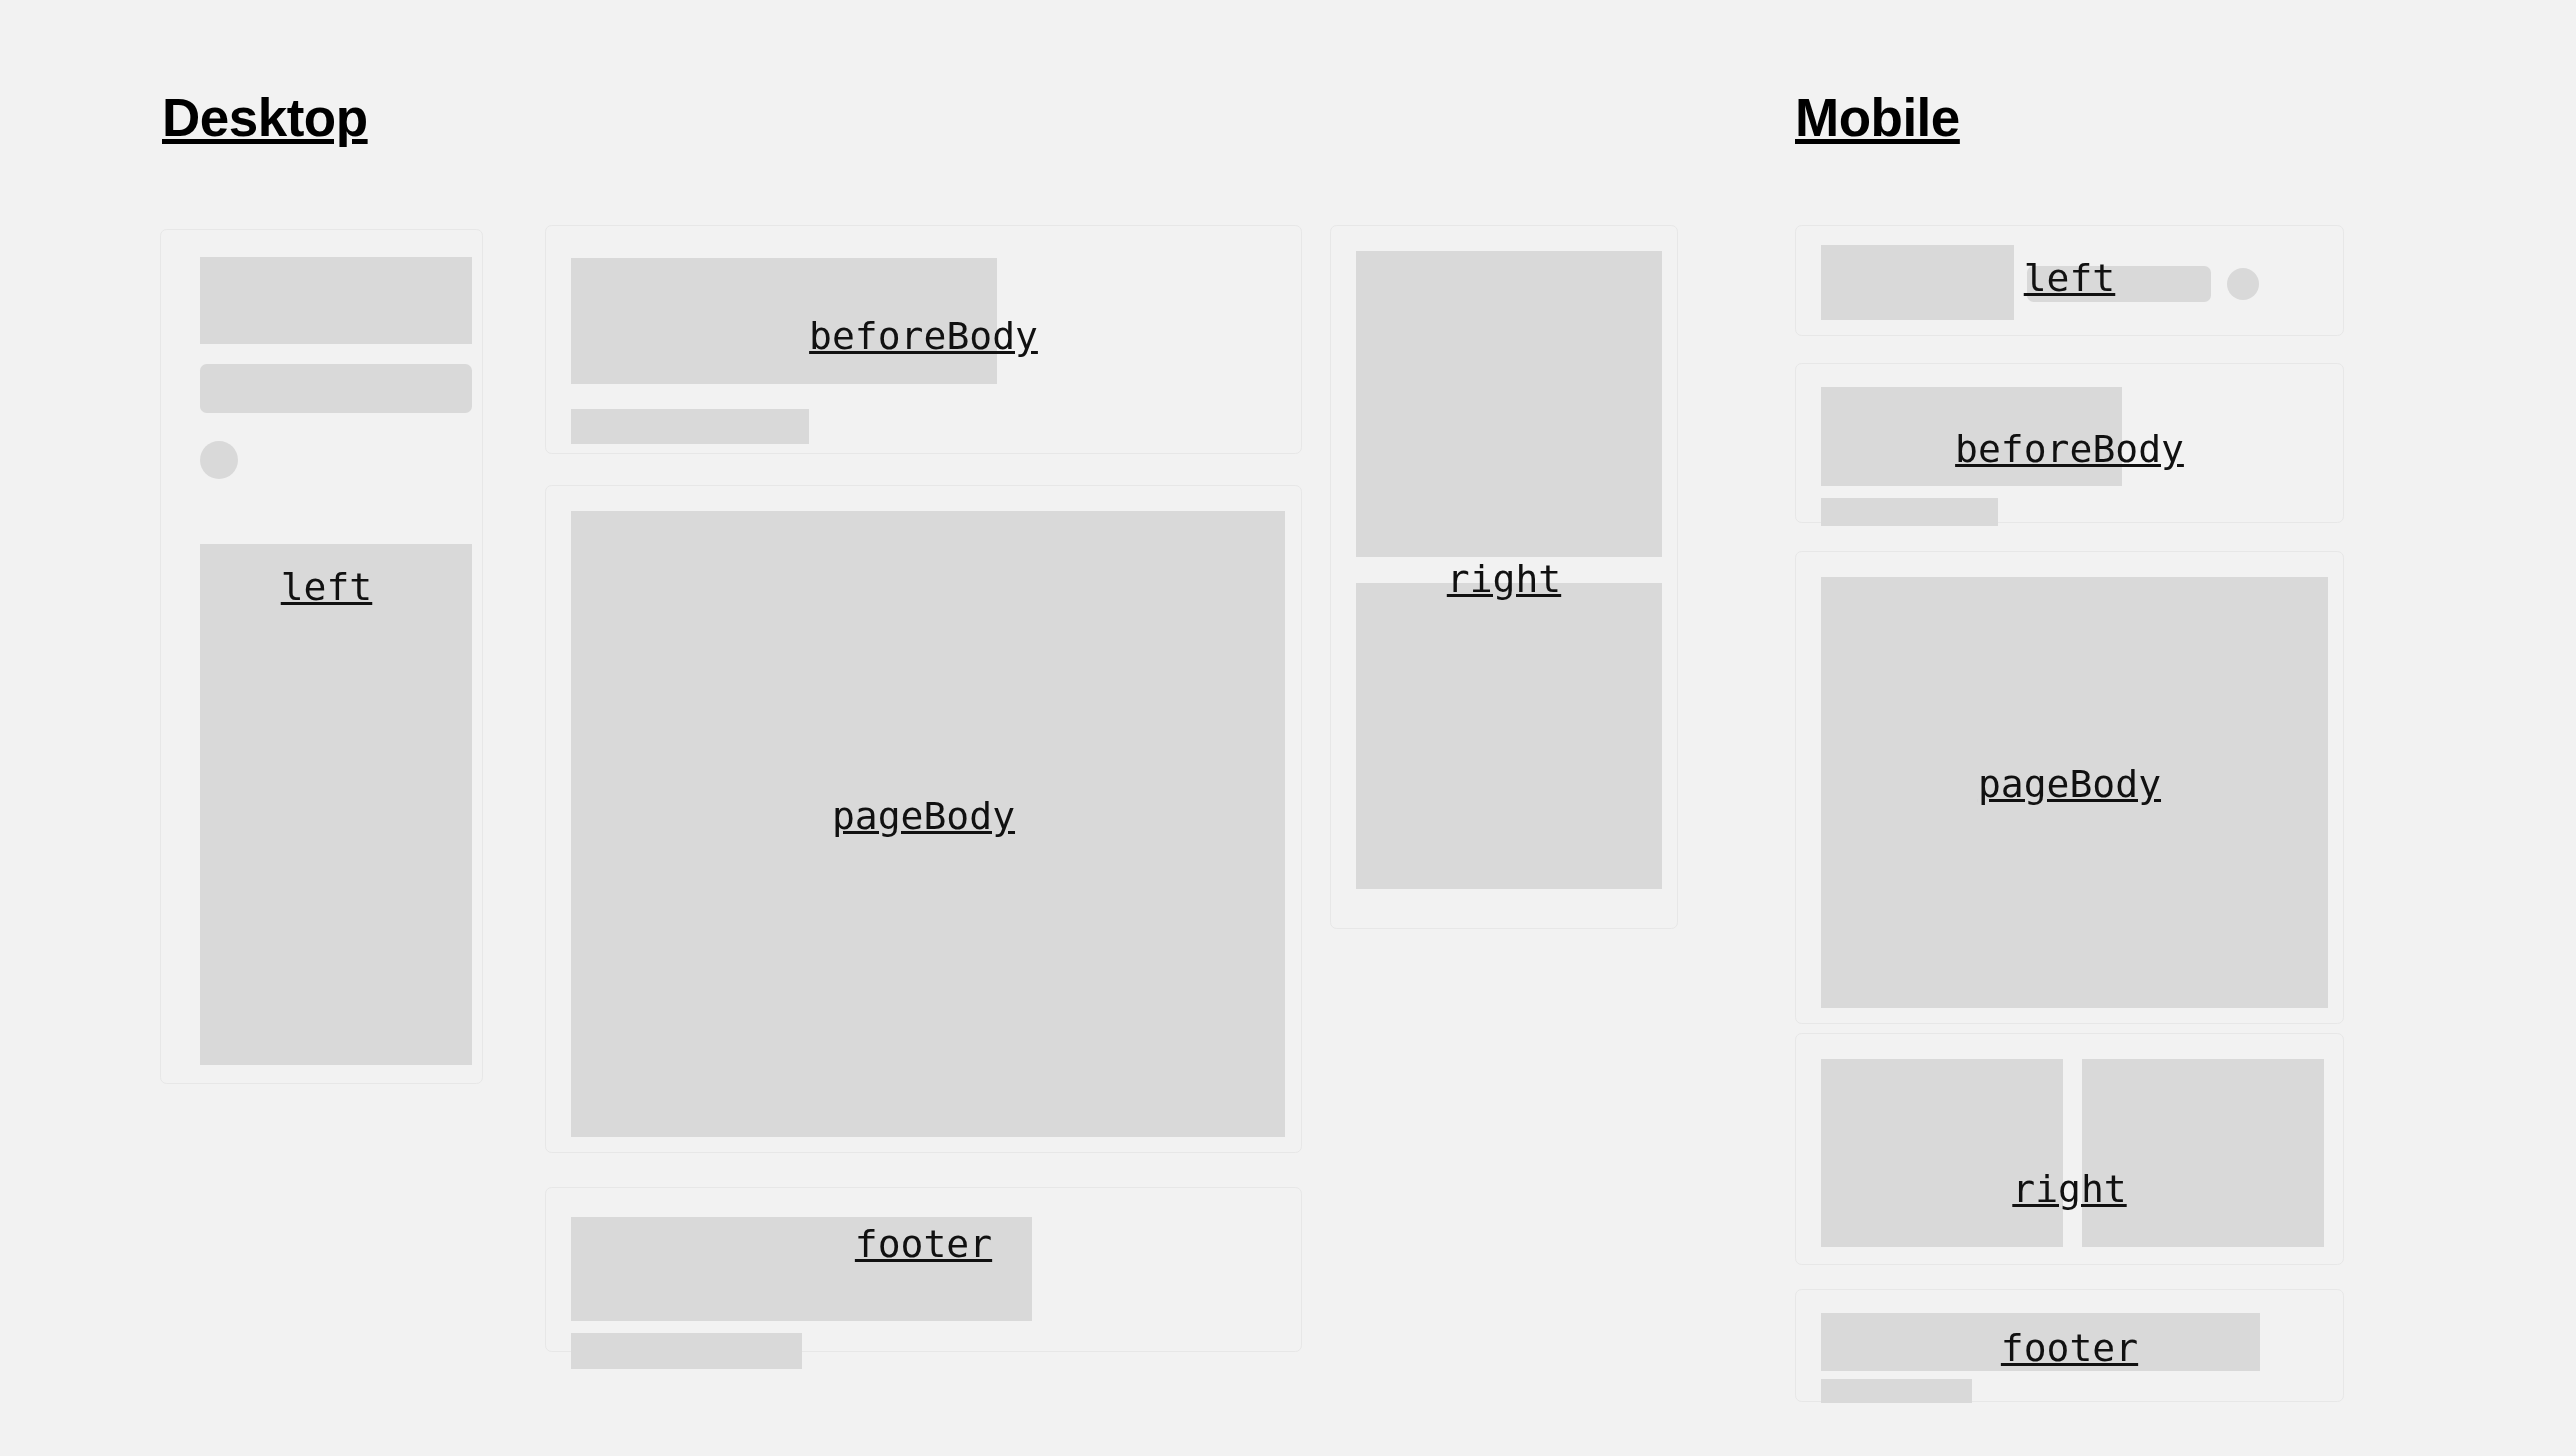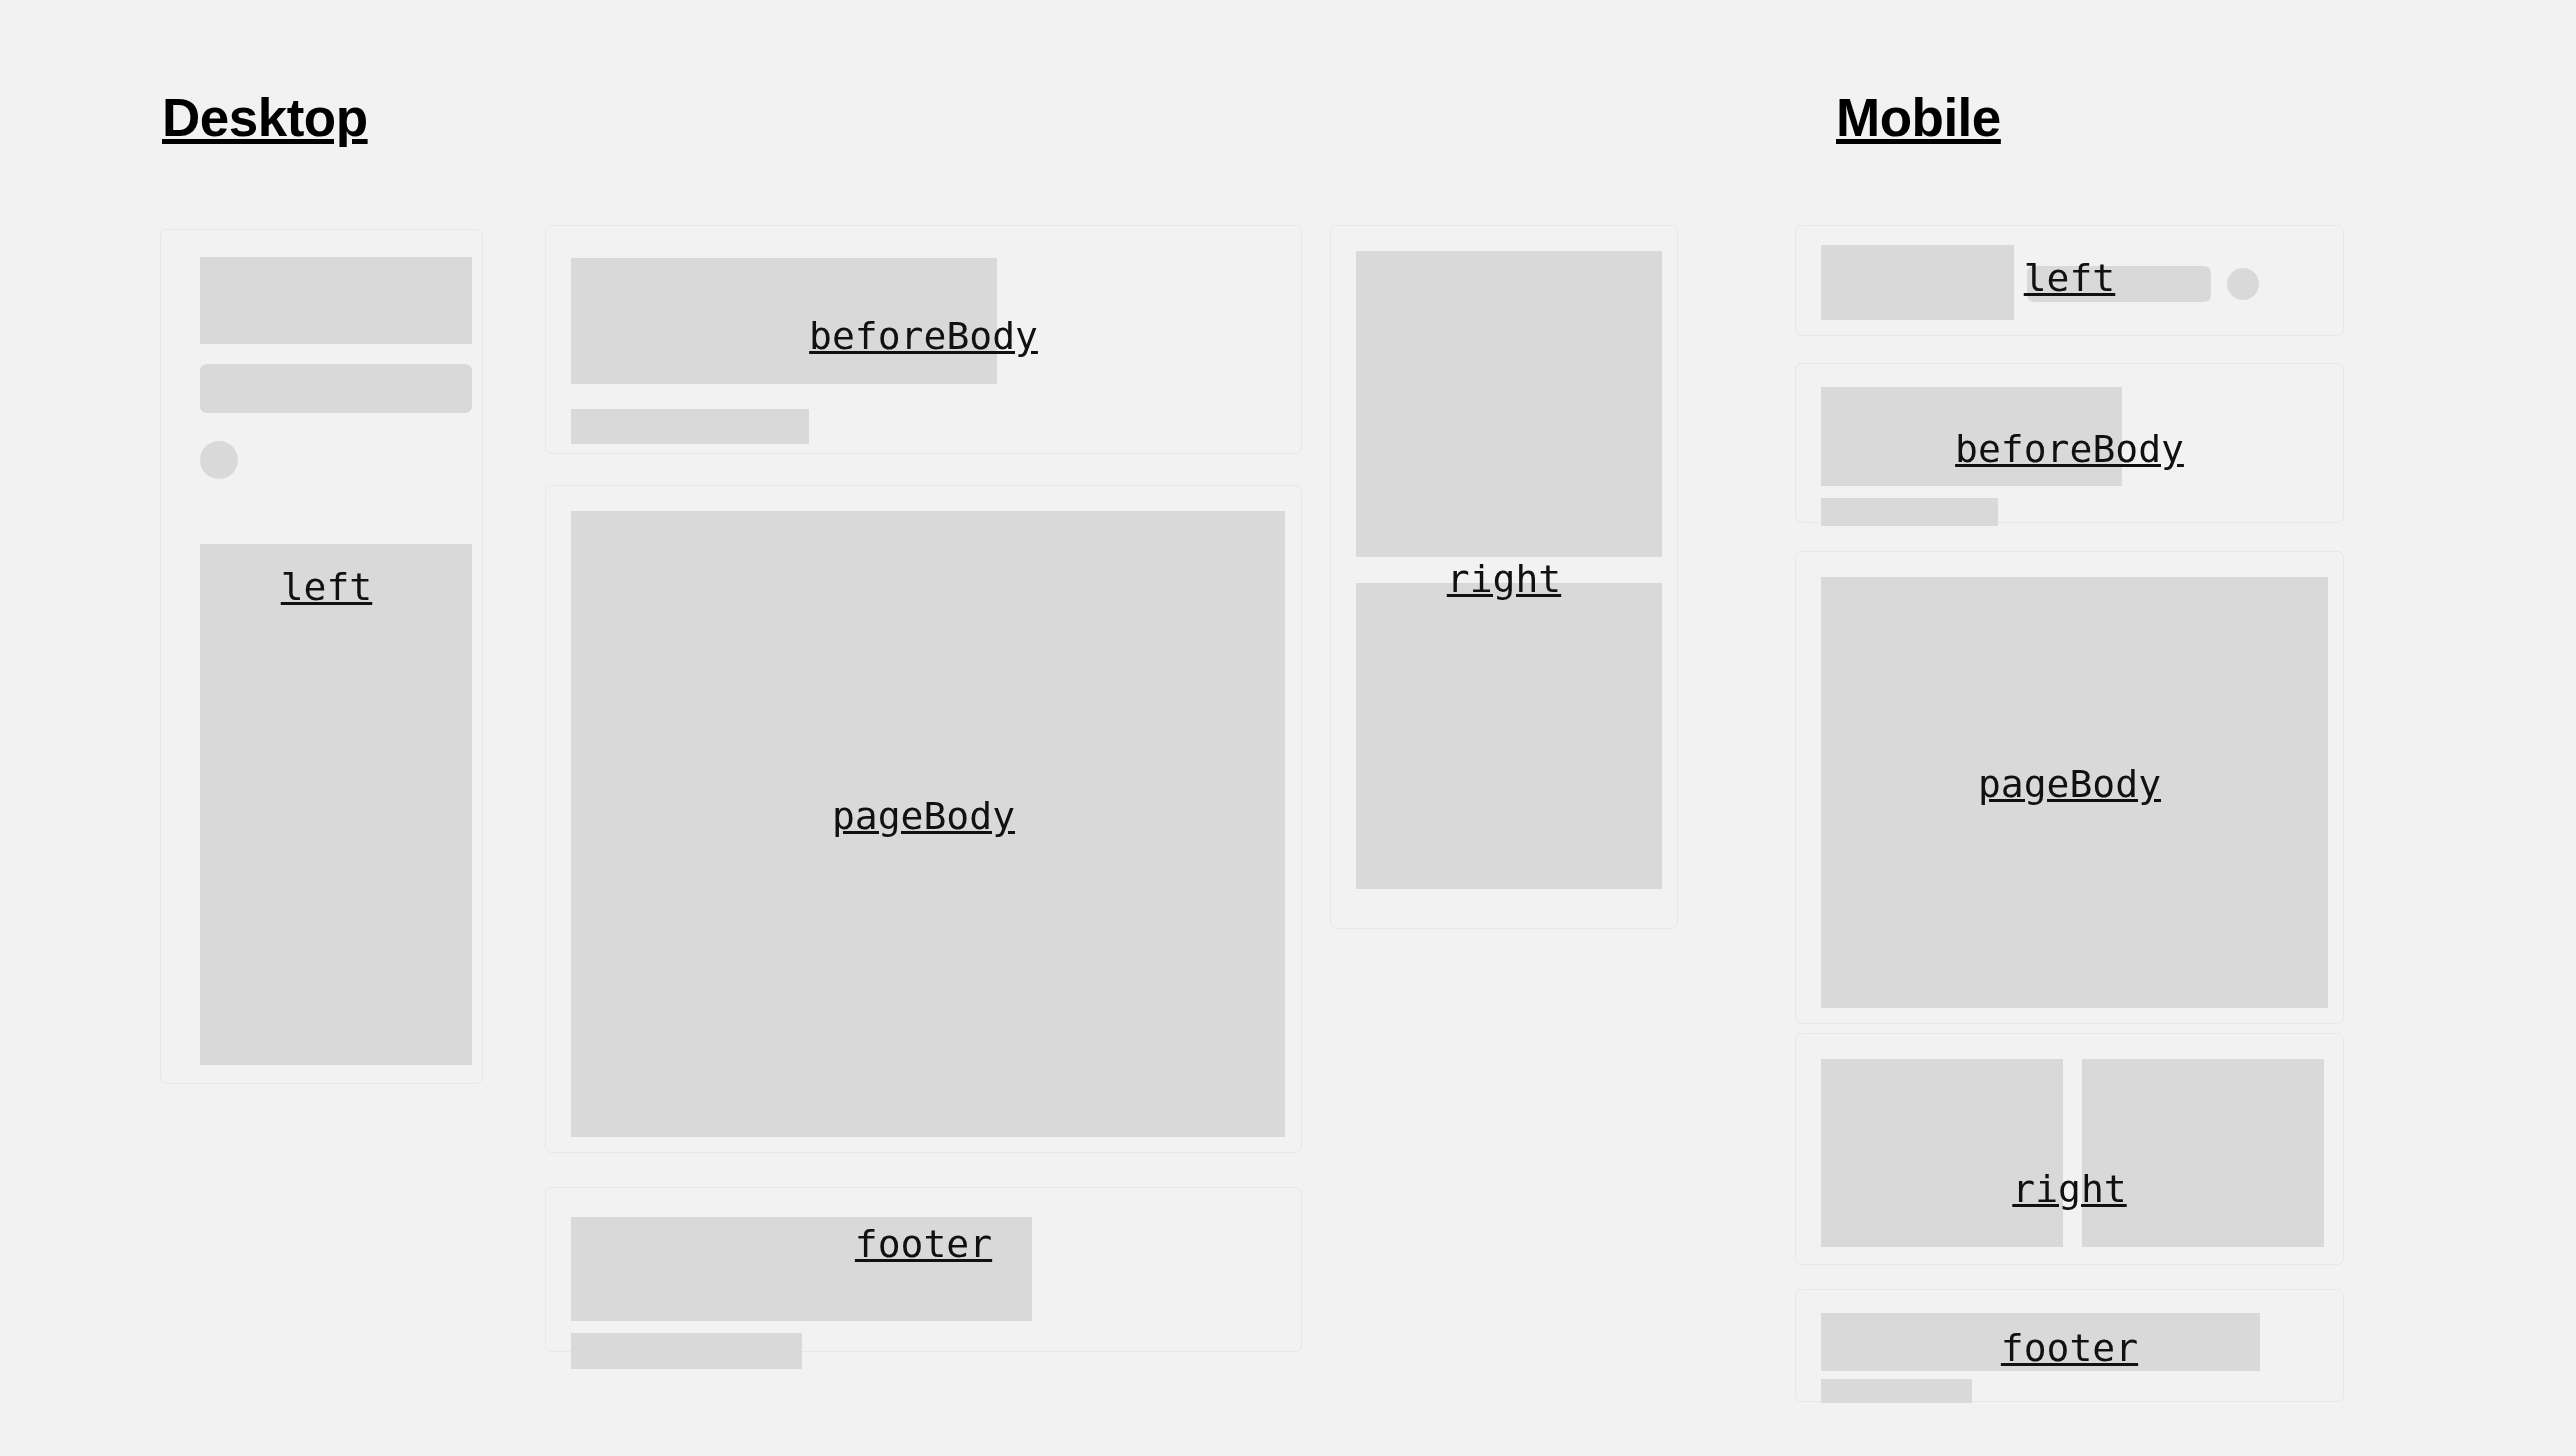--- a/index.html
+++ b/index.html
@@ -79,21 +79,21 @@
     <div class="blk" style="left:21px; top:353px; width:306px; height:306px;"></div>
   </div>
   <div class="slot-label" style="left:1314px; top:544px; width:348px;">right</div>
 
   <div class="panel" style="left:529px; top:1171px; width:757px; height:165px;">
     <div class="blk" style="left:21px; top:24.5px; width:461px; height:104px;"></div>
     <div class="blk" style="left:21px; top:141px; width:231px; height:36px;"></div>
   </div>
   <div class="slot-label" style="left:529px; top:1209px; width:757px;">footer</div>
 
-  <div class="section-title" style="left:1820px; top:75px;text-align:center;">Mobile</div>
+  <div class="section-title" style="left:1779px; top:75px;text-align:center;">Mobile</div>
 
   <div class="panel" style="left:1779px; top:209px; width:549px; height:111px;">
     <div class="blk" style="left:21px; top:15px; width:193px; height:75px;"></div>
     <div class="blk round" style="left:227px; top:36px; width:184px; height:36px;"></div>
     <div class="blk circle" style="left:427px; top:38px; width:32px; height:32px;"></div>
   </div>
   <div class="slot-label" style="left:1779px; top:243px; width:549px;">left</div>
 
   <div class="panel" style="left:1779px; top:347px; width:549px; height:160px;">
     <div class="blk" style="left:21px; top:19px; width:301px; height:99px;"></div>

